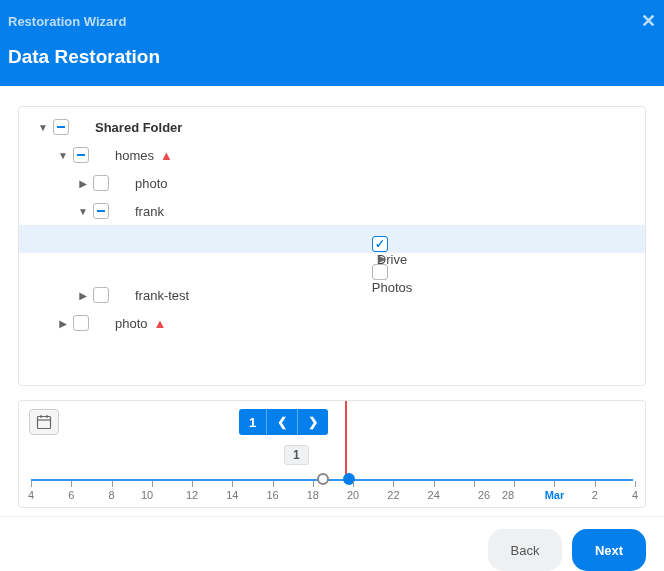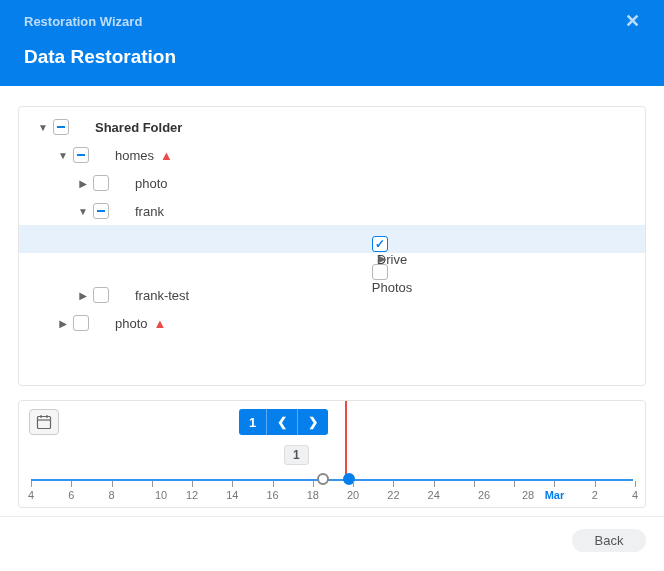--- a/index.html
+++ b/index.html
@@ -1,17 +1,17 @@
 <!DOCTYPE html>
 <html><head>
 <meta charset="utf-8">
 <style>
 * { box-sizing: border-box; margin: 0; padding: 0; }
 body { font-family: -apple-system, BlinkMacSystemFont, "Segoe UI", Helvetica, Arial, sans-serif; font-size: 13px; color: #333; background: #fff; width: 664px; }
-.header { background: #057feb; color: #fff; padding: 10px 24px 18px; }
+.header { background: #057feb; color: #fff; padding: 10px 8px 18px; }
 .header-top { display: flex; justify-content: space-between; align-items: center; color: #bcdcfb; font-weight: 600; margin-bottom: 14px; }
 .close-x { font-size: 18px; font-weight: bold; cursor: pointer; color: #bcdcfb; }
 .header-title { font-size: 19px; font-weight: 700; color: #fff; }
 .content { padding: 20px 18px 8px; }
 .tree-panel { border: 1px solid #e5e5e5; border-radius: 4px; padding: 6px 0 20px; height: 280px; overflow: auto; }
 .tree-row { display: flex; align-items: center; height: 28px; padding-right: 8px; cursor: default; }
 .tree-row.selected { background: #e6f1fc; }
 .toggle { width: 16px; height: 16px; display: inline-flex; align-items: center; justify-content: center; color: #666; font-size: 10px; }
 .toggle.blank { visibility: hidden; }
 .chk { width: 16px; height: 16px; border: 1px solid #b8b8b8; border-radius: 3px; margin: 0 6px 0 2px; background: #fff; display: inline-flex; align-items: center; justify-content: center; flex-shrink: 0; }
@@ -36,21 +36,21 @@
 .tl-track { position: absolute; left: 12px; right: 12px; top: 78px; height: 2px; background: #bbb; }
 .tl-track .filled { position: absolute; left: 0; right: 0; top: 0; height: 2px; background: #3594ef; }
 .tl-red { position: absolute; top: 0px; left: 326px; width: 2px; height: 80px; background: #e94b4b; }
 .tl-marker-sel { position: absolute; top: 72px; left: 330px; width: 12px; height: 12px; background: #057feb; border: 2px solid #057feb; border-radius: 50%; transform: translateX(-50%); }
 .tl-marker-open { position: absolute; top: 72px; left: 304px; width: 12px; height: 12px; background: #fff; border: 2px solid #888; border-radius: 50%; transform: translateX(-50%); }
 .tl-tick { position: absolute; top: 80px; width: 1px; height: 6px; background: #999; }
 .tl-tick-lbl { position: absolute; top: 88px; font-size: 11px; color: #777; transform: translateX(-50%); }
 .tl-month { color: #057feb; font-weight: 700; }
 
 .footer { border-top: 1px solid #eee; padding: 12px 18px; display: flex; justify-content: flex-end; gap: 10px; }
-.btn { min-width: 74px; height: 23px; border-radius: 15px; border: none; font-size: 13px; font-weight: 500; cursor: pointer; padding: 0 22px; }
+.btn { min-width: 74px; height: 42px; border-radius: 15px; border: none; font-size: 13px; font-weight: 500; cursor: pointer; padding: 0 22px; }
 .btn-back { background: #eef0f2; color: #555; }
 .btn-next { background: #057feb; color: #fff; font-weight: 600; }
 </style>
 </head>
 <body>
 
 <div class="header">
   <div class="header-top">
     <span>Restoration Wizard</span>
     <span class="close-x">✕</span>
@@ -126,43 +126,44 @@
     <div class="tl-marker-open"></div>
     <div class="tl-marker-sel"></div>
     <div id="ticks"></div>
   <div class="tl-tick" style="left: 12px;"></div>
       <div class="tl-tick-lbl" style="left: 12px;">4</div>
       <div class="tl-tick" style="left: 52.2667px;"></div>
       <div class="tl-tick-lbl" style="left: 52.2667px;">6</div>
       <div class="tl-tick" style="left: 92.5333px;"></div>
       <div class="tl-tick-lbl" style="left: 92.5333px;">8</div>
       <div class="tl-tick" style="left: 132.8px;"></div>
-      <div class="tl-tick-lbl" style="left: 142px;">10</div>
+      <div class="tl-tick-lbl" style="left: 128px;">10</div>
       <div class="tl-tick" style="left: 173.067px;"></div>
       <div class="tl-tick-lbl" style="left: 173.067px;">12</div>
       <div class="tl-tick" style="left: 213.333px;"></div>
       <div class="tl-tick-lbl" style="left: 213.333px;">14</div>
       <div class="tl-tick" style="left: 253.6px;"></div>
       <div class="tl-tick-lbl" style="left: 253.6px;">16</div>
       <div class="tl-tick" style="left: 293.867px;"></div>
       <div class="tl-tick-lbl" style="left: 293.867px;">18</div>
       <div class="tl-tick" style="left: 334.133px;"></div>
       <div class="tl-tick-lbl" style="left: 334.133px;">20</div>
       <div class="tl-tick" style="left: 374.4px;"></div>
       <div class="tl-tick-lbl" style="left: 374.4px;">22</div>
       <div class="tl-tick" style="left: 414.667px;"></div>
       <div class="tl-tick-lbl" style="left: 414.667px;">24</div>
       <div class="tl-tick" style="left: 454.933px;"></div>
       <div class="tl-tick-lbl" style="left: 465px;">26</div>
       <div class="tl-tick" style="left: 495.2px;"></div>
-      <div class="tl-tick-lbl" style="left: 509px; text-align: right;">28</div>
+      <div class="tl-tick-lbl" style="left: 489px; text-align: right;">28</div>
       <div class="tl-tick" style="left: 535.467px;"></div>
       <div class="tl-tick-lbl tl-month" style="left: 535.467px;">Mar</div>
       <div class="tl-tick" style="left: 575.733px;"></div>
       <div class="tl-tick-lbl" style="left: 575.733px;">2</div>
       <div class="tl-tick" style="left: 616px;"></div>
       <div class="tl-tick-lbl" style="left: 616px;">4</div>
     </div>
 </div>
 
 <div class="footer">
   <button class="btn btn-back">Back</button>
+  <button class="btn btn-next">Next</button>
 </div>
 
 </body></html>

